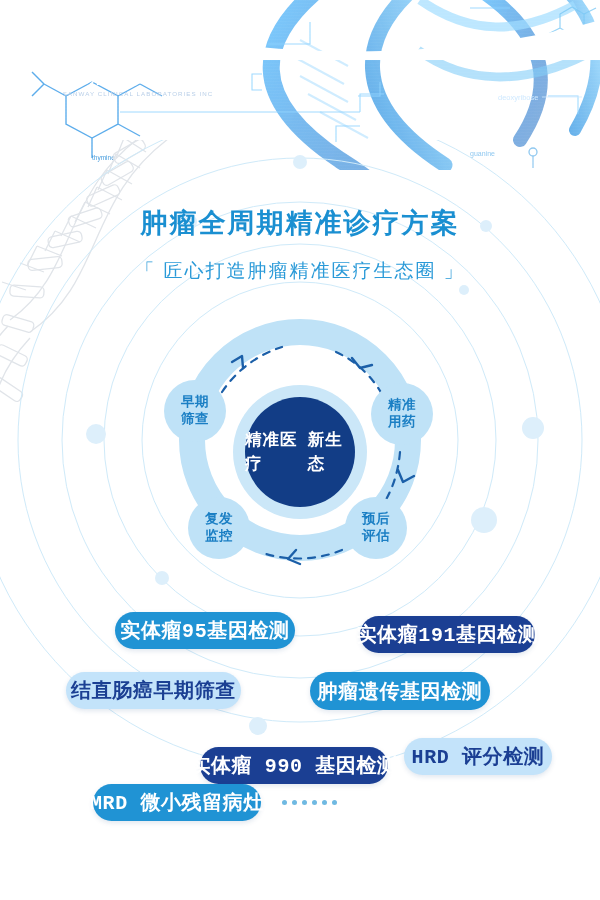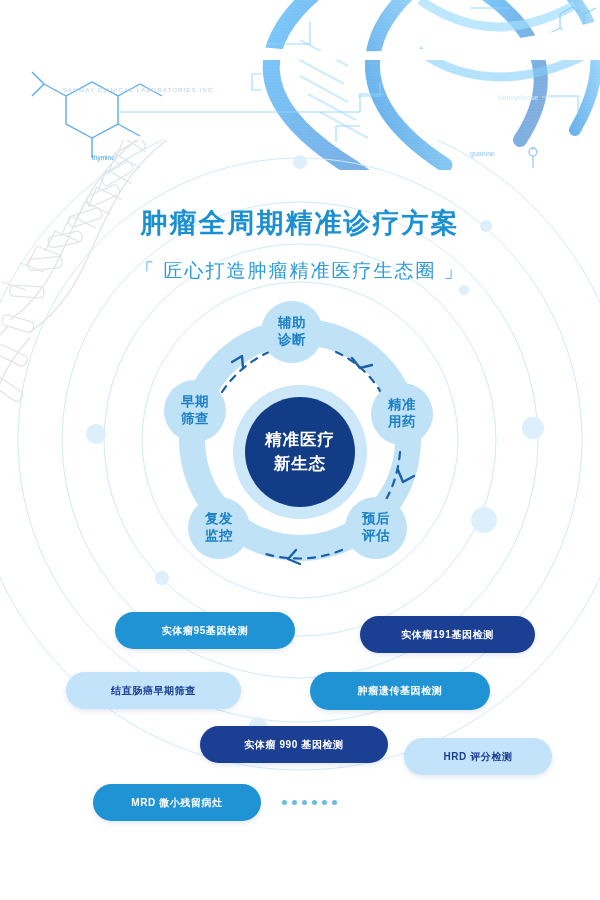--- a/index.html
+++ b/index.html
@@ -26,21 +26,21 @@
   
   .logo{position:absolute;left:48px;top:26px;width:180px;text-align:center;}
   .logo-word{font-size:27px;font-weight:bold;color:#ffffff;letter-spacing:1px;
     font-family:"DejaVu Sans","Liberation Sans",sans-serif;line-height:1;position:relative;display:inline-block;}
   .logo-cross{position:absolute;right:-13px;top:-5px;width:13px;height:13px;}
   .logo-cross:before,.logo-cross:after{content:"";position:absolute;background:#ffffff;border-radius:1px;}
   .logo-cross:before{left:4.5px;top:0;width:4px;height:13px;}
   .logo-cross:after{left:0;top:4.5px;width:13px;height:4px;}
   .logo-rule{margin:3px auto 2px;width:172px;height:8px;position:relative;}
   .logo-rule svg{position:absolute;left:0;top:0;}
-  .logo-cn{font-size:15px;color:#ffffff;letter-spacing:1.4px;line-height:1.25;}
+  .logo-cn{font-size:18px;color:#ffffff;letter-spacing:1.4px;line-height:1.25;}
   .logo-en{font-size:6.2px;color:#b9cfe8;letter-spacing:1.05px;margin-top:1px;}
 
   
   .decor{position:absolute;left:0;top:140px;width:600px;height:730px;}
 
   
   .title{position:absolute;left:0;top:205px;width:600px;text-align:center;
     font-size:27px;font-weight:bold;color:#1a8fd1;letter-spacing:2px;
     text-shadow:0 1px 0 rgba(255,255,255,.9);}
   .subtitle{position:absolute;left:0;top:258px;width:600px;text-align:center;
@@ -52,27 +52,27 @@
   .node{position:absolute;border-radius:50%;background:#bfe2f7;
     display:flex;align-items:center;justify-content:center;text-align:center;
     color:#1b7fc4;font-size:13.5px;font-weight:bold;line-height:1.25;letter-spacing:.5px;}
   .node-top{left:101px;top:1px;width:62px;height:62px;}
   .node-right{left:211px;top:83px;width:62px;height:62px;}
   .node-br{left:185px;top:197px;width:62px;height:62px;}
   .node-bl{left:28px;top:197px;width:62px;height:62px;}
   .node-left{left:4px;top:80px;width:62px;height:62px;}
   .core-ring{position:absolute;left:73px;top:85px;width:134px;height:134px;border-radius:50%;background:#cbe7f8;}
   .core{position:absolute;left:85px;top:97px;width:110px;height:110px;border-radius:50%;
-    background:#123d86;display:flex;flex-direction:column;align-items:center;justify-content:center;
+    background:#123d86;display:flex;flex-direction:row;align-items:center;justify-content:center;
     color:#ffffff;font-size:16.5px;font-weight:bold;line-height:1.45;letter-spacing:1px;}
 
   
   .pill{position:absolute;border-radius:22px;display:flex;align-items:center;justify-content:center;
-    font-size:10px;font-weight:bold;letter-spacing:.6px;white-space:nowrap;
-    box-shadow:0 2px 5px rgba(20,70,130,.13);}
+    font-size:20px;font-weight:bold;letter-spacing:.6px;white-space:nowrap;
+    box-shadow:0 2px 5px rgba(20,70,130,.13);font-family:Liberation Mono, monospace;}
   .pill.blue{background:#2093d4;color:#ffffff;}
   .pill.navy{background:#1b3f93;color:#ffffff;}
   .pill.light{background:#c3e3fa;color:#1b3f93;}
   .dots{position:absolute;display:flex;gap:5px;align-items:center;}
   .dots i{width:5px;height:5px;border-radius:50%;background:#6fb9e2;display:block;}
 
   
   .footer{position:absolute;left:0;top:862px;width:600px;height:38px;overflow:hidden;
     border-top-right-radius:18px;
     background:linear-gradient(100deg,#16448f 0%,#1a54a2 35%,#2476c0 70%,#2f8ed2 100%);}
@@ -239,26 +239,20 @@
         <path d="M140,264 l-12,-5 l8,-9"></path>
       </g>
     </svg>
 
     <div class="core-ring"></div>
     <div class="core">
       <span>精准医疗</span>
       <span>新生态</span>
     </div>
 
-    <div class="node node-top">
-      <div>
-        <div>辅助</div>
-        <div>诊断</div>
-      </div>
-    </div>
     <div class="node node-right">
       <div>
         <div>精准</div>
         <div>用药</div>
       </div>
     </div>
     <div class="node node-bl">
       <div>
         <div>复发</div>
         <div>监控</div>
@@ -275,21 +269,21 @@
         <div>早期</div>
         <div>筛查</div>
       </div>
     </div>
   </div>
 
   <div class="pill blue" id="p0" style="left: 115px; top: 612px; width: 180px; height: 37px;">实体瘤95基因检测</div>
   <div class="pill navy" id="p1" style="left: 360px; top: 616px; width: 175px; height: 37px;">实体瘤191基因检测</div>
   <div class="pill blue" id="p3" style="left: 310px; top: 672px; width: 180px; height: 38px;">肿瘤遗传基因检测</div>
   <div class="pill light" id="p2" style="left: 66px; top: 672px; width: 175px; height: 37px;">结直肠癌早期筛查</div>
-  <div class="pill navy" id="p4" style="left: 200px; top: 726px; width: 188px; height: 37px;">实体瘤 990 基因检测</div>
+  <div class="pill navy" id="p4" style="left: 200px; top: 747px; width: 188px; height: 37px;">实体瘤 990 基因检测</div>
   <div class="pill light" id="p5" style="left: 404px; top: 738px; width: 148px; height: 37px;">HRD 评分检测</div>
   <div class="pill blue" id="p6" style="left: 93px; top: 784px; width: 168px; height: 37px;">MRD 微小残留病灶</div>
 
   <div class="dots" id="ellipsis" style="left:282px;top:800px;">
       <i></i>
       <i></i>
       <i></i>
       <i></i>
       <i></i>
       <i></i>

